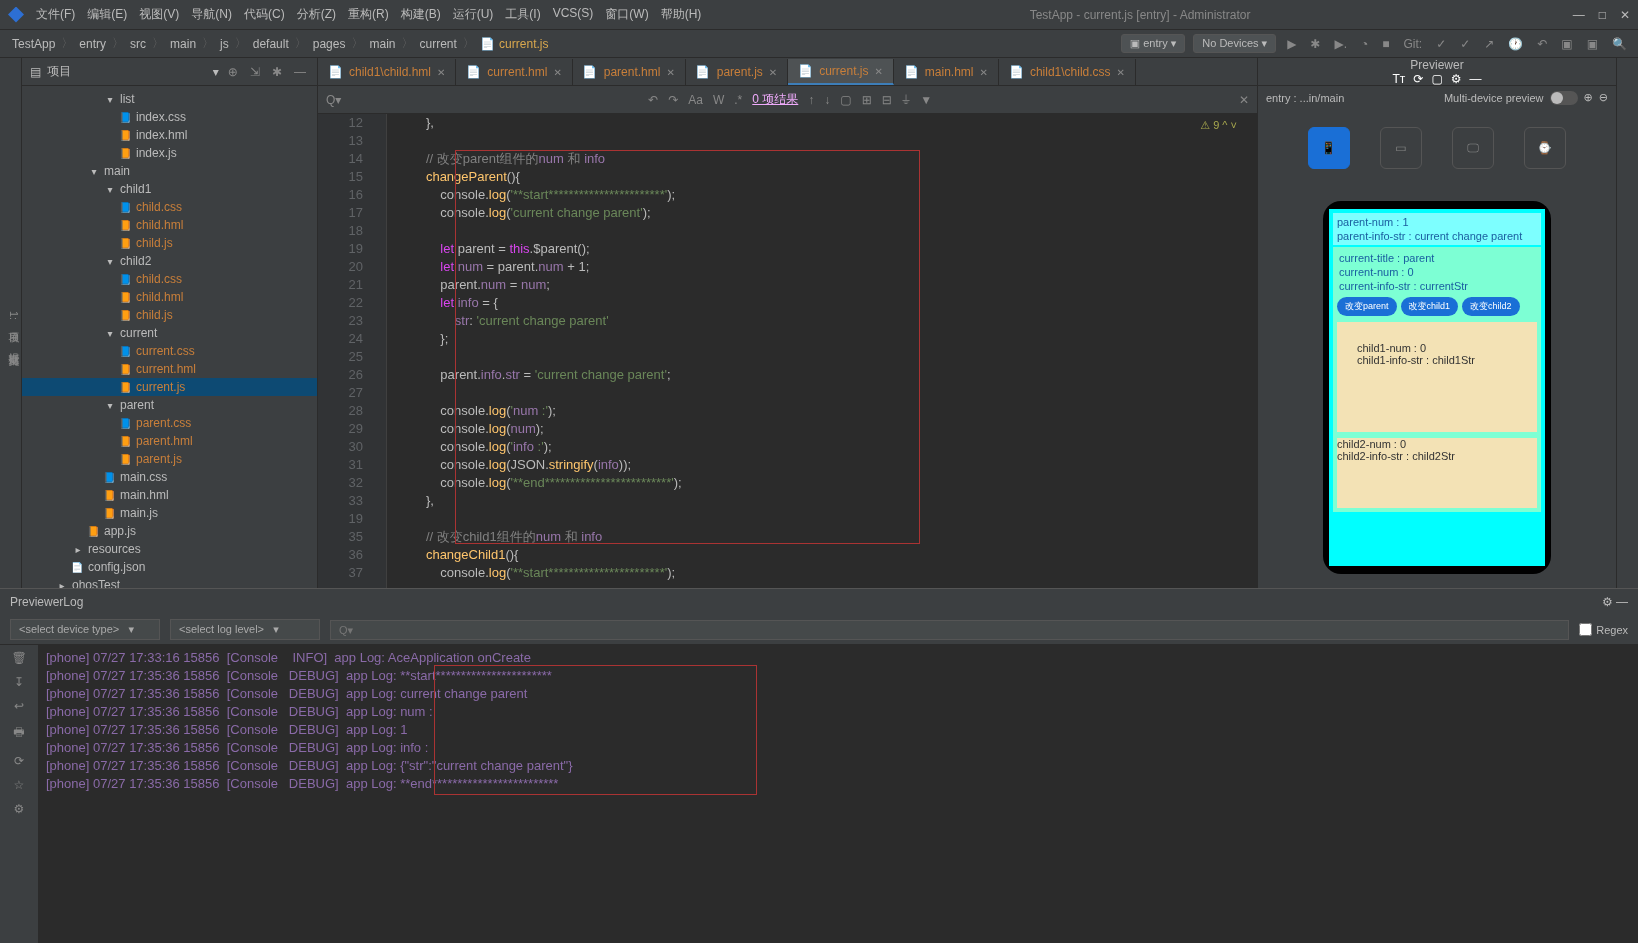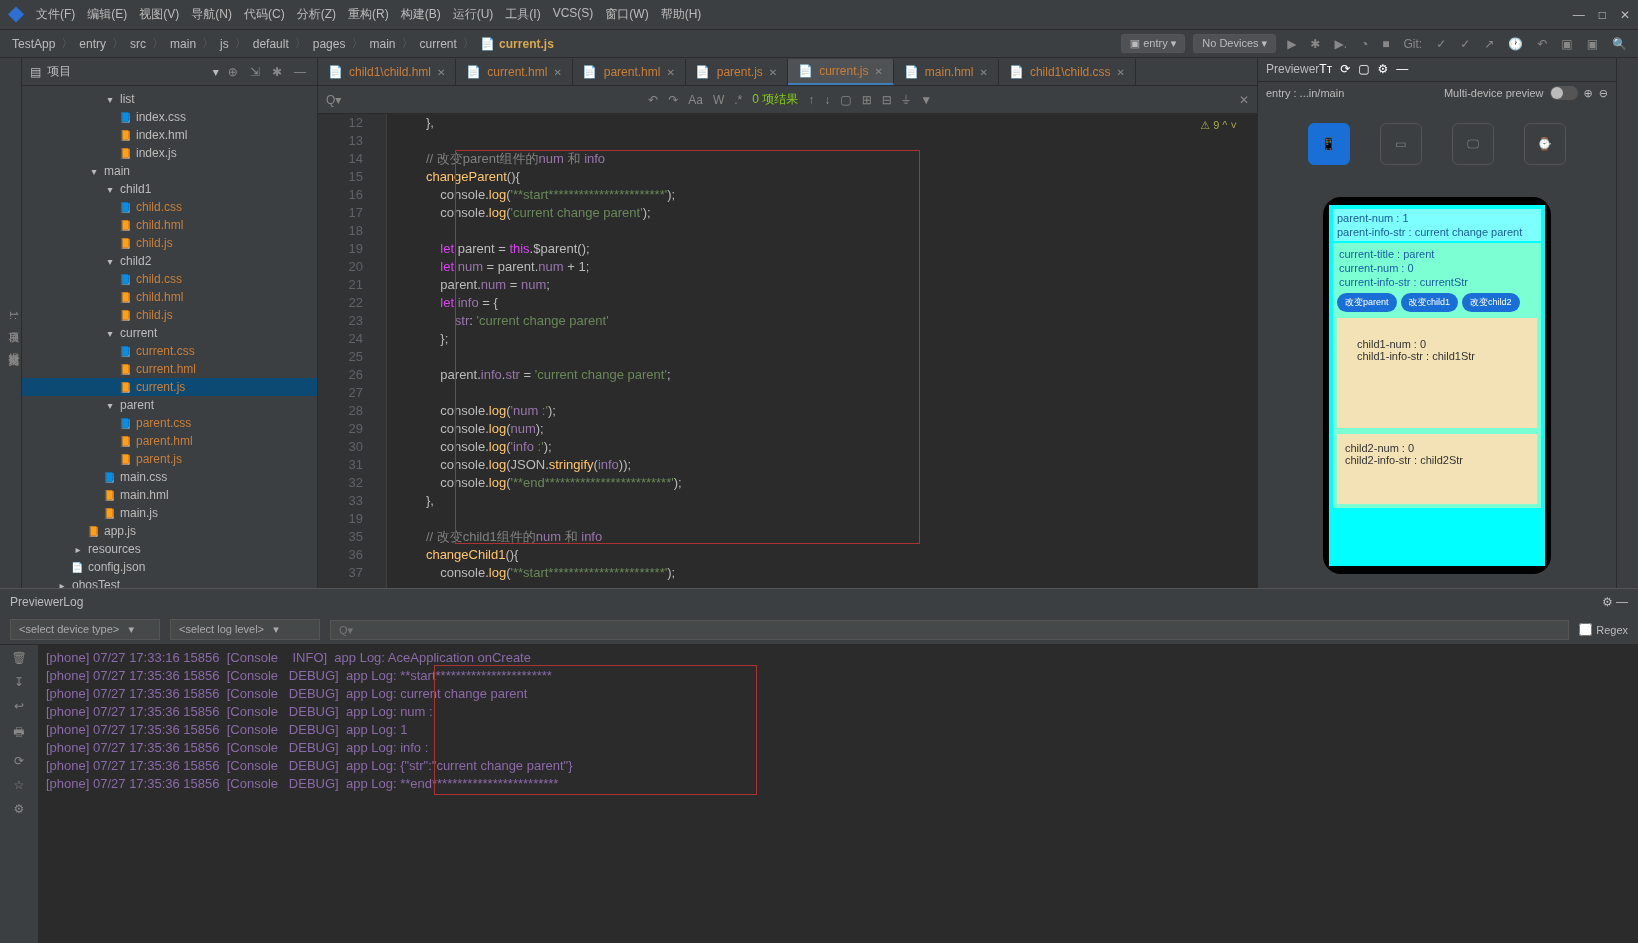--- a/index.html
+++ b/index.html
@@ -6,21 +6,21 @@
 body { background:#2b2b2b; color:#bbb; font-size:12px; overflow:hidden; width:1638px; height:943px; }
 .topbar { height:30px; background:#3c3f41; display:flex; align-items:center; padding:0 8px; border-bottom:1px solid #2b2b2b;}
 .topbar .menu-item { padding:0 6px; color:#bbb; cursor:pointer; font-size:12px;}
 .topbar .title { flex:1; text-align:center; color:#888; font-size:12px;}
 .topbar .winctrl { display:flex; gap:14px; margin-left:auto;}
 .topbar .winctrl span { color:#bbb; cursor:pointer;}
 .crumbs { height:28px; background:#3c3f41; display:flex; align-items:center; padding:0 8px; border-bottom:1px solid #2b2b2b; justify-content:space-between;}
 .crumbs-left { display:flex; align-items:center;}
 .crumb { padding:0 4px; color:#bbb; font-size:12px;}
 .crumb-sep { color:#666; padding:0 2px;}
-.crumb.last { color:#d9a84e;font-weight:bold;}
+.crumb.last { color:#d9a84e;}
 .crumbs-right { display:flex; align-items:center; gap:8px;}
 .crumbs-right .drop { background:#4e5254; border:1px solid #555; padding:2px 8px; border-radius:3px; font-size:11px;}
 .crumbs-right .ic { color:#888; cursor:pointer; padding:0 3px;}
 .main { display:flex; height:calc(100% - 58px - 355px);}
 .left-gutter { width:22px; background:#3c3f41; border-right:1px solid #2b2b2b; writing-mode:vertical-rl; text-align:center; padding-top:10px; font-size:11px; color:#888;}
 .project { width:296px; background:#3c3f41; border-right:1px solid #2b2b2b; display:flex; flex-direction:column;}
 .proj-head { height:28px; display:flex; align-items:center; padding:0 8px; border-bottom:1px solid #2b2b2b; gap:6px;}
 .proj-head .title { flex:1; font-size:12px;}
 .proj-head .ic { color:#888; cursor:pointer; padding:0 3px;}
 .tree { flex:1; overflow:auto; padding:4px 0; font-size:12px;}
@@ -31,55 +31,55 @@
 .tree-label { padding-left:2px;}
 .tree-label.orange { color:#c97f3a;}
 .editor-area { flex:1; display:flex; flex-direction:column; background:#2b2b2b; min-width:0;}
 .tabs { height:28px; background:#3c3f41; display:flex; align-items:flex-end; border-bottom:1px solid #2b2b2b; overflow:hidden;}
 .tab { height:26px; padding:0 10px; display:flex; align-items:center; gap:6px; font-size:12px; border-right:1px solid #2b2b2b; cursor:pointer;}
 .tab.active { background:#4e5254; border-bottom:2px solid #3d7eb9;}
 .tab .name { color:#c97f3a;}
 .tab .close { color:#888; font-size:10px;}
 .find-bar { height:28px; background:#3c3f41; display:flex; align-items:center; padding:0 8px; gap:10px; border-bottom:1px solid #2b2b2b; font-size:12px;}
 .find-bar .ic { color:#888; cursor:pointer;}
-.find-bar .results { color:#84cc16;}
+.find-bar .results { color:#f0abfc;text-decoration:underline;}
 .find-bar .sp { flex:1;}
 .editor { flex:1; display:flex; overflow:auto; font-family:Consolas,monospace; font-size:13px; line-height:18px; position:relative;}
 .gutter { width:55px; background:#313335; color:#606366; text-align:right; padding:0 10px 0 0; user-select:none;}
 .gutter div { height:18px;}
 .fold { width:14px; background:#313335; border-right:1px solid #404040;}
 .code { flex:1; padding-left:10px; position:relative;}
 .code-line { height:18px; white-space:pre;}
 .red-box { position:absolute; border:1px solid #a33; pointer-events:none;}
 .k-key { color:#d946ef;}
 .k-str { color:#6a8759;}
 .k-fn { color:#ffc66d;}
 .k-com { color:#808080;}
 .k-prop { color:#9876aa;}
 .warn-badge { position:absolute; top:2px; right:20px; color:#a9a94e; font-size:11px;}
 .previewer { width:359px; background:#3c3f41; border-left:1px solid #2b2b2b; display:flex; flex-direction:column;}
-.prev-head { height:28px; display:flex; align-items:center; padding:0 8px; border-bottom:1px solid #2b2b2b; font-size:12px;}
+.prev-head { height:28px; display:flex; align-items:center; padding:0 8px; border-bottom:1px solid #2b2b2b; justify-content:space-between; font-size:12px;flex-direction:column;}
 .prev-head .ics { display:flex; gap:8px;}
 .prev-head .ic { color:#ffffff; cursor:pointer;}
 .prev-sub { height:28px; display:flex; align-items:center; padding:0 8px; justify-content:space-between; font-size:11px;}
 .toggle { width:28px; height:14px; background:#555; border-radius:7px; position:relative;}
 .toggle::after { content:''; width:12px; height:12px; background:#bbb; border-radius:50%; position:absolute; top:1px; left:1px;}
 .device-icons { display:flex; justify-content:center; gap:30px; padding:18px 0;}
 .device-icons .dic { width:42px; height:42px; border:1px solid #555; border-radius:6px; display:flex; align-items:center; justify-content:center; color:#888;}
 .device-icons .dic.act { background:#1a6fd6; color:#fff; border-color:#1a6fd6;}
 .device-label { text-align:center; font-size:12px; color:#bbb; padding:4px 0 10px;}
 .phone-frame { width:228px; height:447px; margin:14px auto; background:#000; border-radius:18px; padding:8px 6px; overflow:hidden;}
 .phone-screen { width:100%; height:100%; background:#00ffff; padding:4px; font-size:11px; color:#1a5fa0; overflow:hidden;}
 .ps-top { background:#7dffff; padding:2px;}
 .ps-box { background:#7dffd4; margin-top:2px; padding:4px;}
 .ps-row { padding:1px 2px;}
 .ps-btns { display:flex; gap:4px; padding:4px 0;}
 .ps-btn { background:#1a6fd6; color:#fff; border-radius:10px; padding:3px 8px; font-size:9px;}
 .ps-card { background:#f3e2b5; padding:20px; margin-top:2px; color:#333; height:110px;}
-.ps-card2 { background:#f3e2b5; padding:8px; margin-top:6px; color:#333; height:70px;}
+.ps-card2 { background:#f3e2b5; padding:0; margin-top:6px; color:#333; height:70px;}
 .bottom-panel { height:355px; background:#2b2b2b; border-top:1px solid #555; display:flex; flex-direction:column;}
 .bp-head { height:26px; background:#3c3f41; display:flex; align-items:center; padding:0 10px; justify-content:space-between; font-size:12px;}
 .bp-tools { height:30px; background:#3c3f41; display:flex; align-items:center; padding:0 10px; gap:10px; border-bottom:1px solid #2b2b2b;}
 .bp-tools select,.bp-tools .sel { background:#45494a; border:1px solid #555; color:#aaa; padding:3px 8px; font-size:11px; min-width:150px;}
 .bp-tools input { background:#45494a; border:1px solid #555; color:#aaa; padding:3px 8px; font-size:11px; flex:1;}
 .bp-tools .chk { display:flex; align-items:flex-end; gap:4px; font-size:11px;}
 .log-area { display:flex; flex:1;}
 .log-gutter { width:38px; background:#3c3f41; display:flex; flex-direction:column; align-items:center; padding-top:6px; gap:10px;}
 .log-gutter .ic { color:#888; cursor:pointer;}
 .logs { flex:1; font-family:Consolas,monospace; font-size:13px; line-height:18px; padding:4px 8px; color:#8a6aa8; position:relative;}
@@ -101,20 +101,21 @@
       <span class="menu-item">代码(C)</span>
       <span class="menu-item">分析(Z)</span>
       <span class="menu-item">重构(R)</span>
       <span class="menu-item">构建(B)</span>
       <span class="menu-item">运行(U)</span>
       <span class="menu-item">工具(I)</span>
       <span class="menu-item">VCS(S)</span>
       <span class="menu-item">窗口(W)</span>
       <span class="menu-item">帮助(H)</span>
     </div>
+  <div class="title">TestApp - current.js [entry] - Administrator</div>
   <div class="winctrl">
     <span>—</span>
     <span>□</span>
     <span>✕</span>
   </div>
 </div>
 
 <div class="crumbs">
   <div class="crumbs-left" id="crumbs">
       <span class="crumb">TestApp</span>

